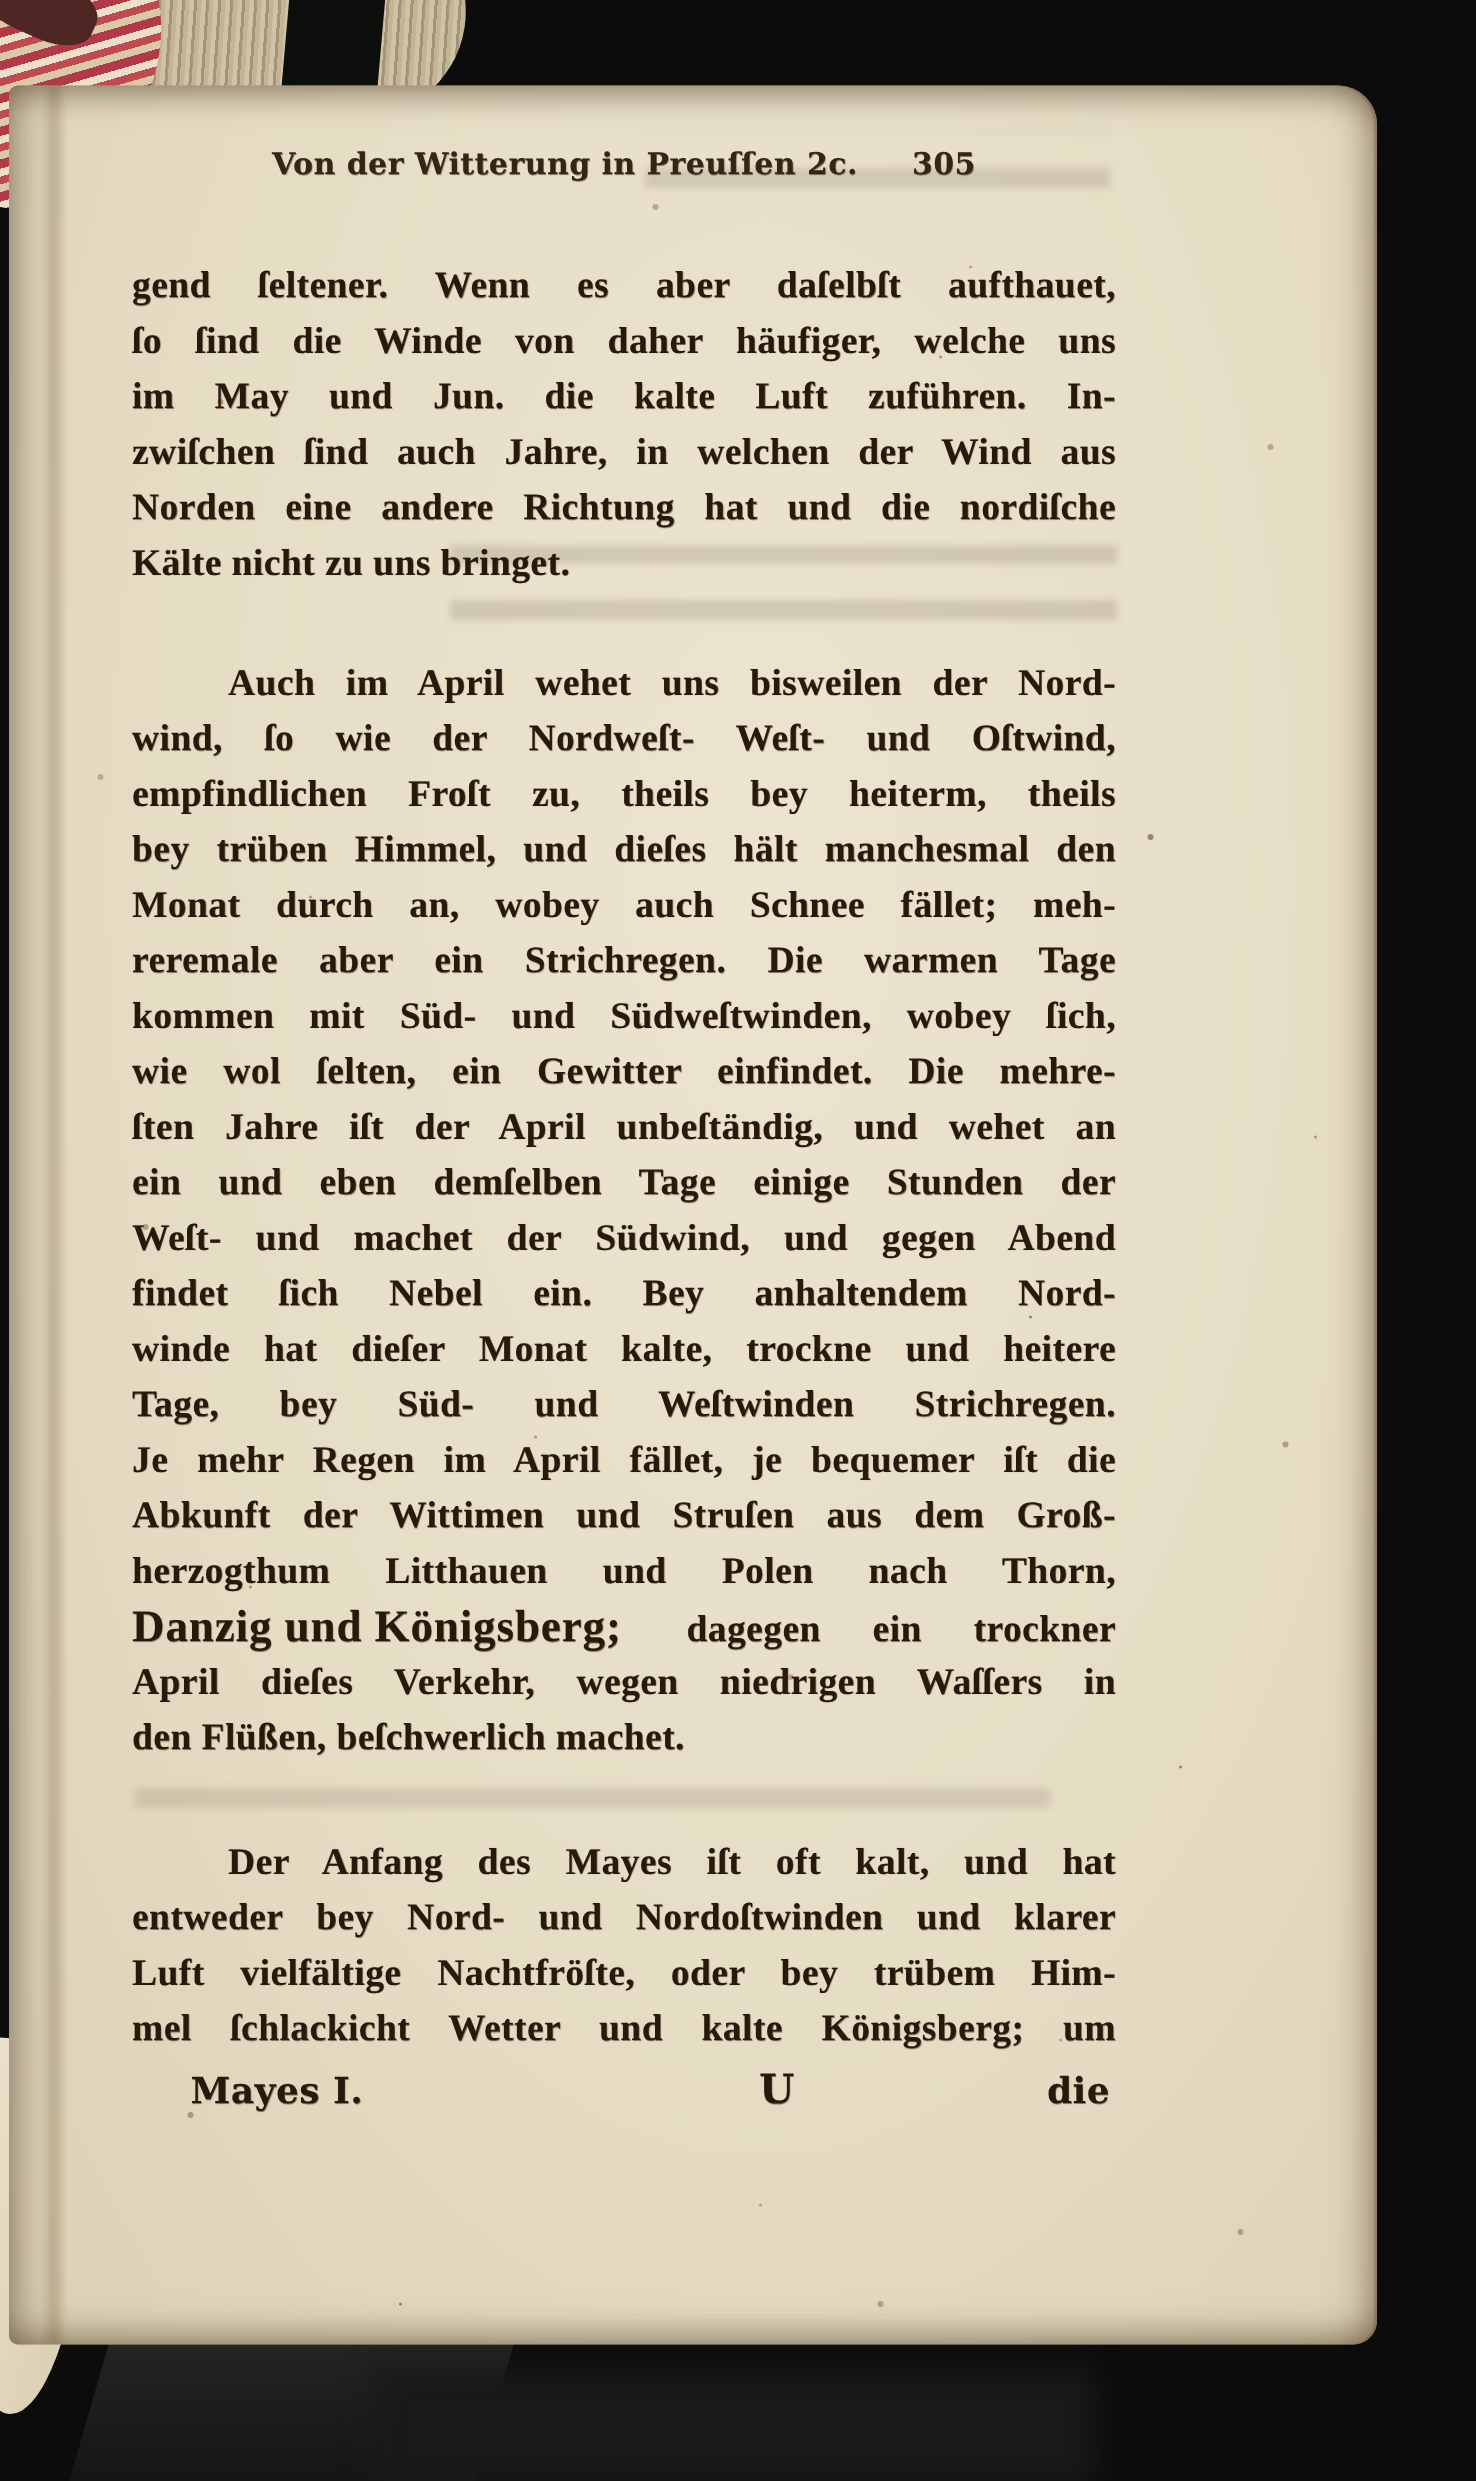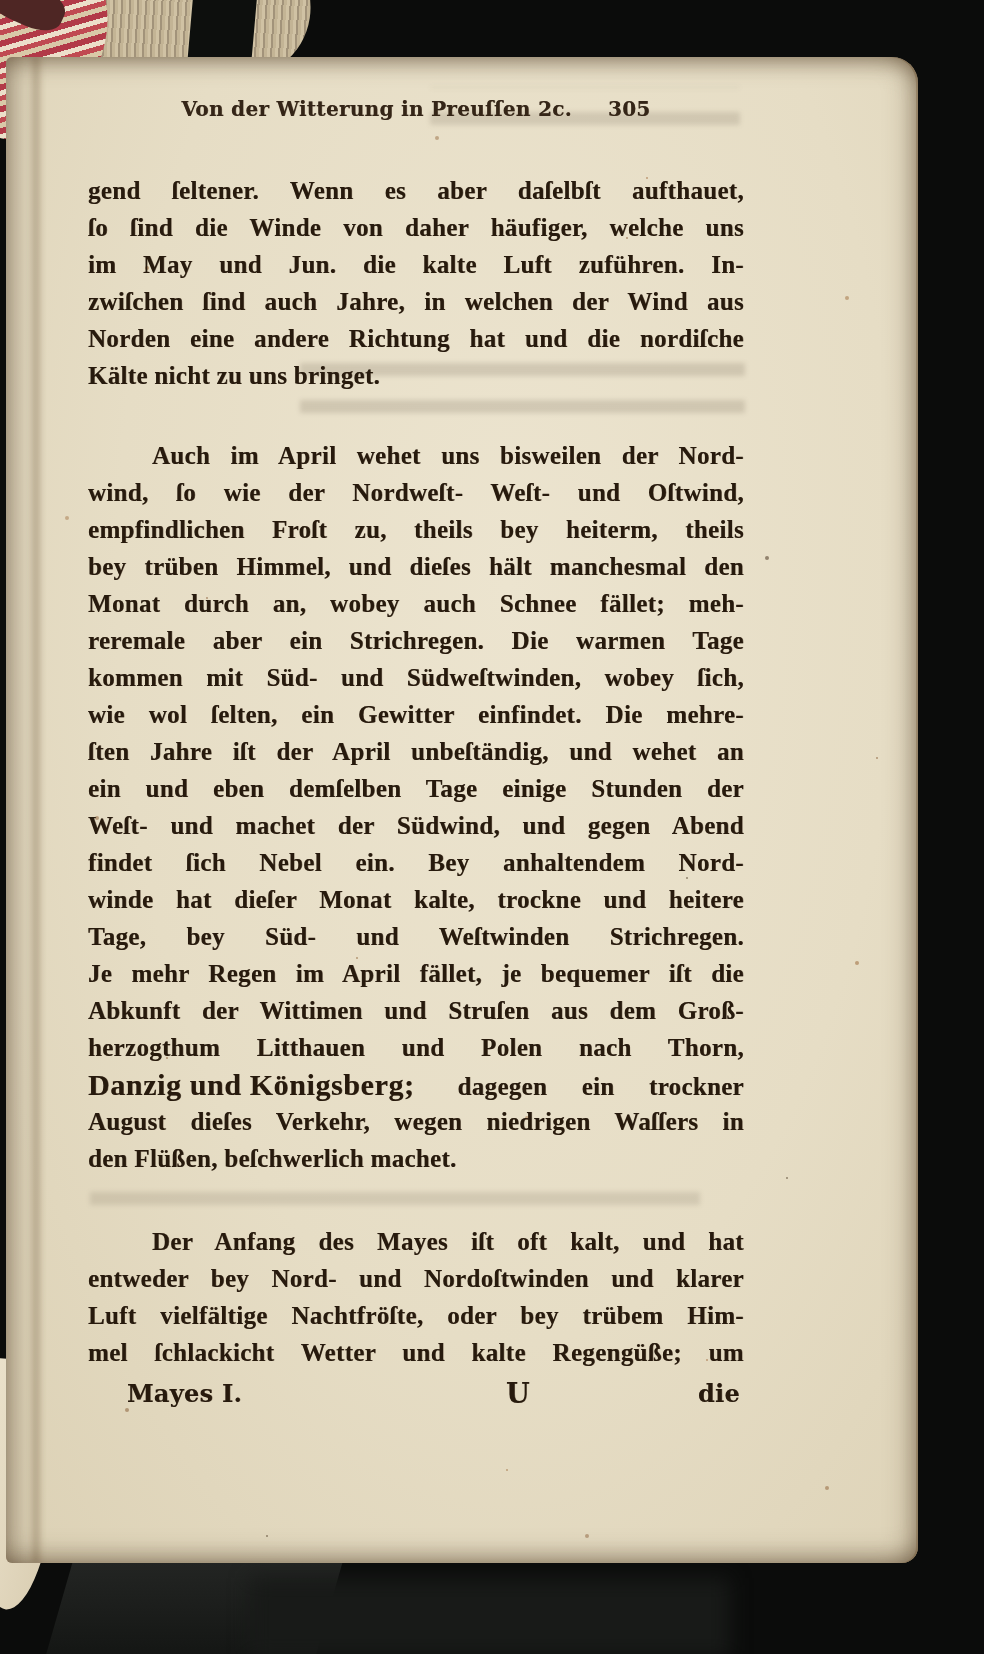--- a/index.html
+++ b/index.html
@@ -132,29 +132,29 @@
       <div class="line">findet ſich Nebel ein.  Bey anhaltendem Nord-</div>
       <div class="line">winde hat dieſer Monat kalte, trockne und heitere</div>
       <div class="line">Tage, bey Süd- und Weſtwinden Strichregen.</div>
       <div class="line">Je mehr Regen im April fället, je bequemer iſt die</div>
       <div class="line">Abkunft der Wittimen und Struſen aus dem Groß-</div>
       <div class="line">herzogthum Litthauen und Polen nach Thorn,</div>
       <div class="em-line">
         <span class="em-large">Danzig und Königsberg;</span>
         <span class="em-rest">dagegen ein trockner</span>
       </div>
-      <div class="line">August dieſes Verkehr, wegen niedrigen Waſſers in</div>
+      <div class="line">April dieſes Verkehr, wegen niedrigen Waſſers in</div>
       <div class="line ragged">den Flüßen, beſchwerlich machet.</div>
     </div>
 
     <div class="para p3">
       <div class="line indent">Der Anfang des Mayes iſt oft kalt, und hat</div>
       <div class="line">entweder bey Nord- und Nordoſtwinden und klarer</div>
       <div class="line">Luft vielfältige Nachtfröſte, oder bey trübem Him-</div>
-      <div class="line">mel ſchlackicht Wetter und kalte Regengüße; um</div>
+      <div class="line">mel ſchlackicht Wetter und kalte Königsberg; um</div>
     </div>
 
     <div class="footer">
       <span class="vol">Mayes I.</span>
       <span class="sig">U</span>
       <span class="cw">die</span>
     </div>
 
   </div>
 </div>

